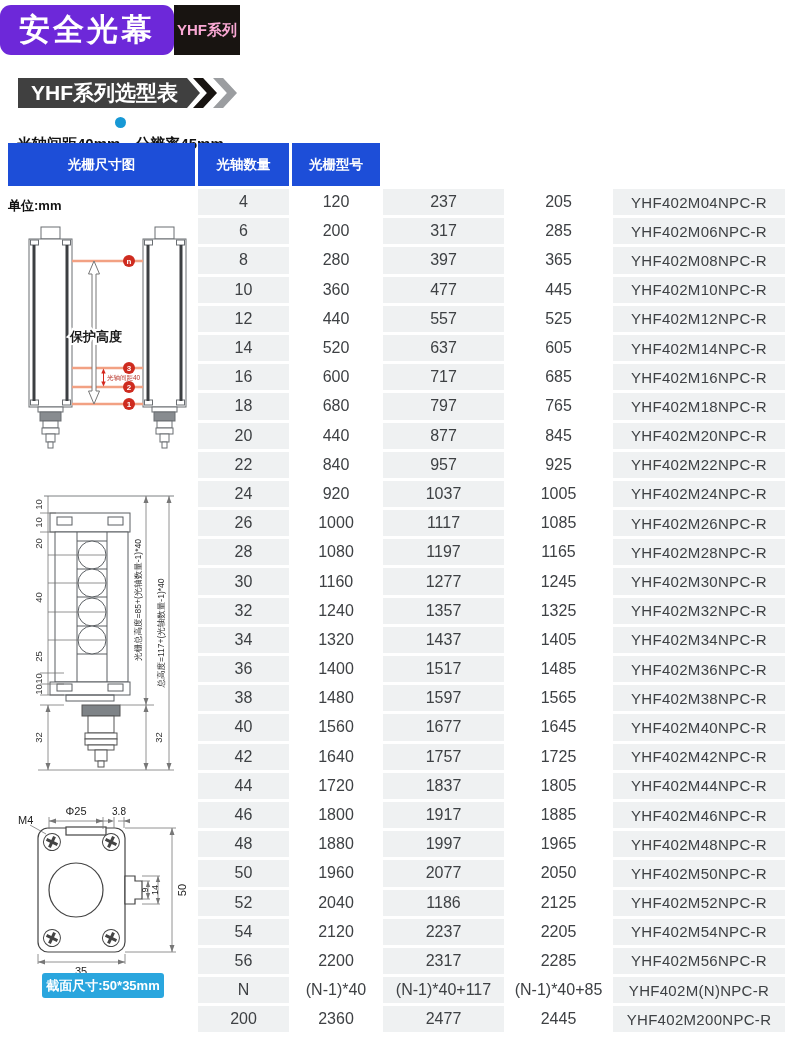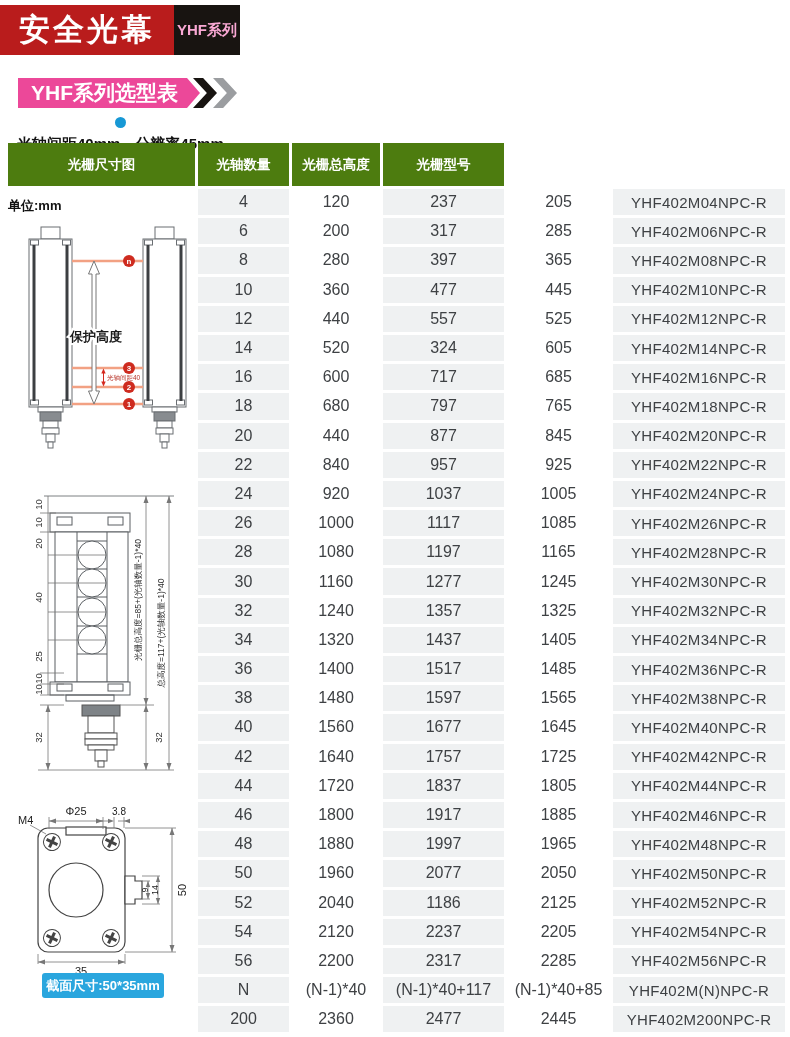--- a/index.html
+++ b/index.html
@@ -2,42 +2,42 @@
 <html><head>
 <meta charset="utf-8">
 <style>
   html,body{margin:0;padding:0;}
   body{
     width:790px;height:1037px;position:relative;overflow:hidden;
     background:#ffffff;font-family:"Liberation Sans","DejaVu Sans",sans-serif;
   }
   
   .top-header{position:absolute;top:5px;left:0;height:50px;display:flex;}
-  .top-title{width:174px;background:#b91c1c;color:#fff;font-size:31px;font-weight:bold;
-    display:flex;align-items:center;justify-content:center;letter-spacing:3px;}
+  .top-title{width:174px;background:#6d28d9;color:#fff;font-size:31px;font-weight:bold;
+    display:flex;align-items:center;justify-content:center;letter-spacing:3px;border-radius:11px;}
   .top-badge{width:66px;background:#181411;color:#f9a8d4;font-size:15px;font-weight:bold;
     display:flex;align-items:center;justify-content:center;}
   
   .banner-row{position:absolute;top:78px;left:18px;height:30px;display:flex;align-items:stretch;}
-  .banner{background:#ec4899;color:#fff;font-size:21px;font-weight:bold;line-height:30px;
+  .banner{background:#404040;color:#fff;font-size:21px;font-weight:bold;line-height:30px;
     padding:0 22px 0 13px;
     clip-path:polygon(0 0,calc(100% - 13px) 0,100% 50%,calc(100% - 13px) 100%,0 100%);}
   .chev{width:24px;height:30px;}
   .chev.c1{margin-left:-7px;background:#181411;
     clip-path:polygon(0 0,42% 0,100% 50%,42% 100%,0 100%,58% 50%);}
   .chev.c2{margin-left:-4px;background:#9b9da0;
     clip-path:polygon(0 0,42% 0,100% 50%,42% 100%,0 100%,58% 50%);}
   
   .bullet-row{position:absolute;top:117px;left:17px;display:flex;align-items:center;gap:7px;flex-direction:column;}
   .bullet-dot{width:11px;height:11px;border-radius:50%;background:#1798d5;}
   .bullet-text{font-size:15px;font-weight:bold;color:#121212;}
   
   .spec-table{position:absolute;left:8px;top:143px;width:777px;}
   .thead{display:grid;grid-template-columns:187px 91px 88px 121px 103px 172px;column-gap:3px;}
-  .th{height:43px;background:#4d7c0f;color:#fff;font-size:13.5px;font-weight:bold;
+  .th{height:43px;background:#1d4ed8;color:#fff;font-size:13.5px;font-weight:bold;
     display:flex;align-items:center;justify-content:center;}
   .tbody{display:flex;margin-top:3px;}
   .dim-col{width:187px;flex:none;position:relative;text-align:right;}
   .data-grid{display:grid;grid-template-columns:91px 88px 121px 103px 172px;gap:3px;
     grid-auto-rows:26.2px;margin-left:3px;}
   .td{display:flex;align-items:center;justify-content:center;font-size:16px;color:#3e4144;background:#fff;}
   .td.g{background:#eff1f2;}
   .td.model{font-size:15px;letter-spacing:.3px;}
   
   .unit{position:absolute;top:8px;left:0;font-size:13px;font-weight:bold;color:#121212;}
@@ -65,21 +65,20 @@
 
 <div class="bullet-row">
   <div class="bullet-dot"></div>
   <div class="bullet-text">光轴间距40mm、分辨率45mm</div>
 </div>
 
 <div class="spec-table">
   <div class="thead">
     <div class="th">光栅尺寸图</div>
     <div class="th">光轴数量</div>
-    <div class="th">光栅总高度</div>
     <div class="th">光栅型号</div>
   </div>
 
   <div class="tbody">
 
     <div class="dim-col">
       <div class="unit">单位:mm</div>
 
       <svg class="d1" width="187" height="250" viewBox="0 0 187 250">
         <g stroke="#6a6e72" fill="#fff" stroke-width="1">
@@ -327,21 +326,21 @@
         <div style="display:contents">
         <div class="td g">12</div>
         <div class="td">440</div>
         <div class="td g">557</div>
         <div class="td">525</div>
         <div class="td g model">YHF402M12NPC-R</div>
       </div>
         <div style="display:contents">
         <div class="td g">14</div>
         <div class="td">520</div>
-        <div class="td g">324</div>
+        <div class="td g">637</div>
         <div class="td">605</div>
         <div class="td g model">YHF402M14NPC-R</div>
       </div>
         <div style="display:contents">
         <div class="td g">16</div>
         <div class="td">600</div>
         <div class="td g">717</div>
         <div class="td">685</div>
         <div class="td g model">YHF402M16NPC-R</div>
       </div>

